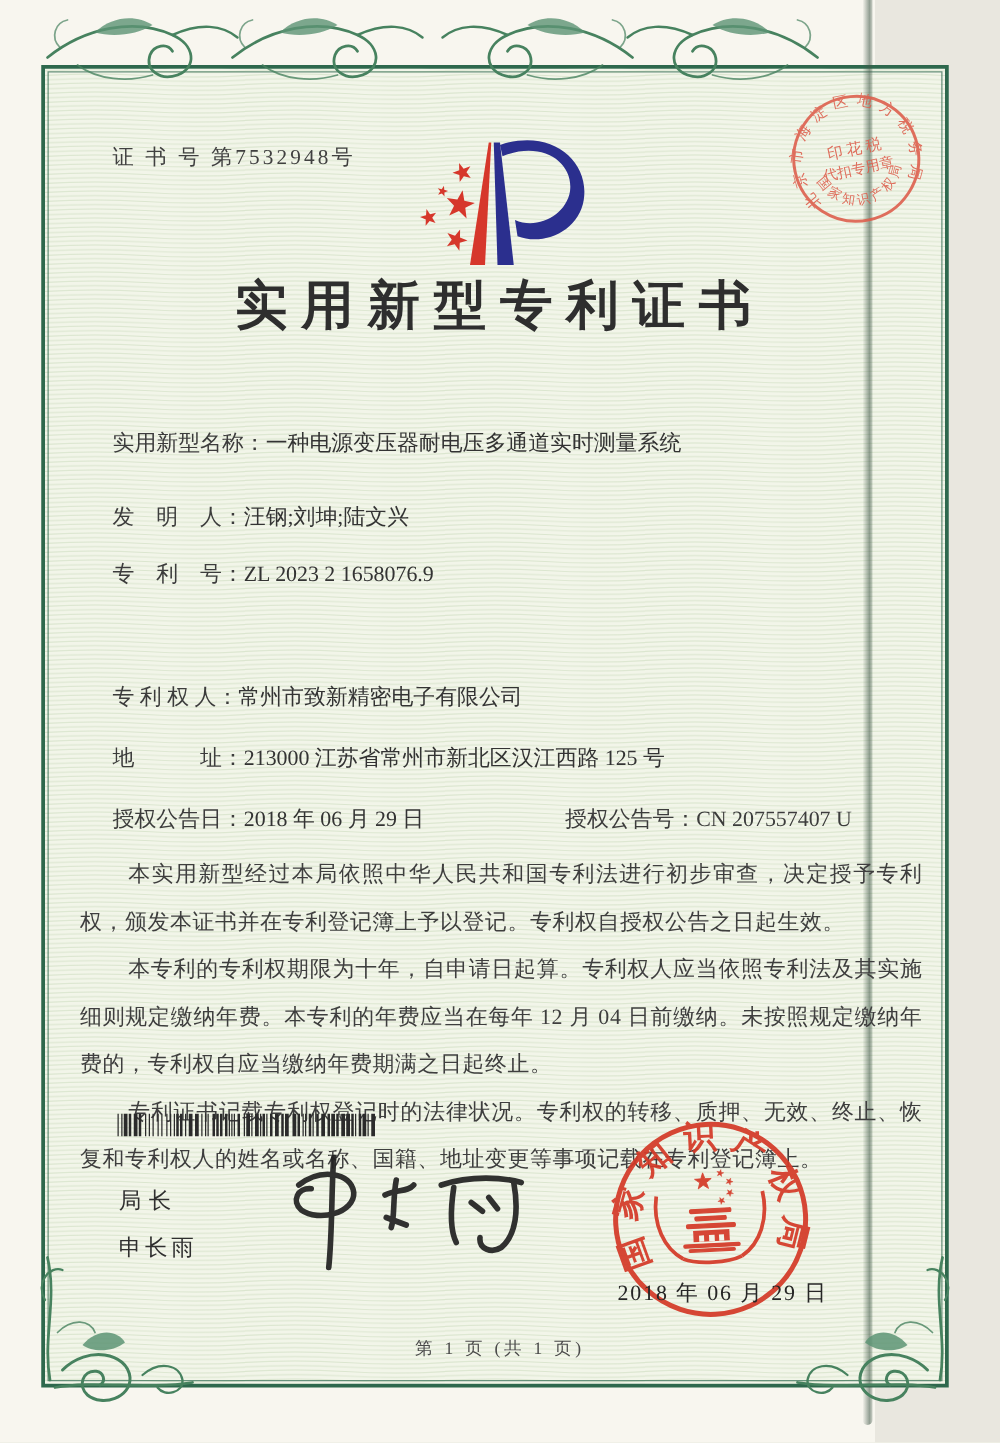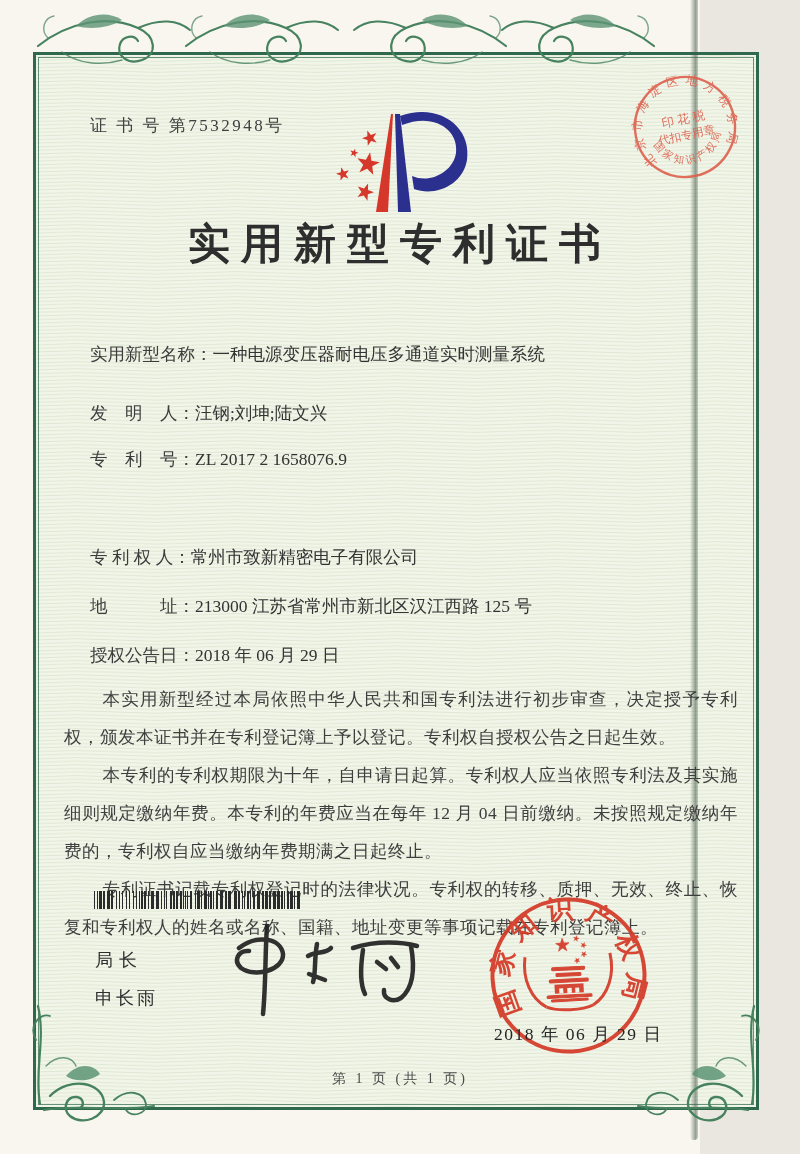--- a/index.html
+++ b/index.html
@@ -110,30 +110,33 @@
 
   <h1 class="abs title" style="z-index:3;">实用新型专利证书</h1>
 
   <div class="abs field-row" style="top:401px;z-index:3;">
     <span class="flabel">发　明　人：</span><span class="fvalue">汪钢;刘坤;陆文兴</span>
   </div>
   <div class="abs field-row" style="top:342px;z-index:3;">
     <span class="flabel">实用新型名称：</span><span class="fvalue">一种电源变压器耐电压多通道实时测量系统</span>
   </div>
   <div class="abs field-row" style="top:447px;z-index:3;">
-    <span class="flabel">专　利　号：</span><span class="fvalue">ZL 2017 2 1658076.9</span>
+    <span class="flabel">专　利　号：</span><span class="fvalue">ZL 2023 2 1658076.9</span>
   </div>
   <div class="abs field-row" style="top:545px;z-index:3;">
     <span class="flabel">专 利 权 人：</span><span class="fvalue">常州市致新精密电子有限公司</span>
   </div>
   <div class="abs field-row" style="top:594px;z-index:3;">
     <span class="flabel">地　　　址：</span><span class="fvalue">213000 江苏省常州市新北区汉江西路 125 号</span>
   </div>
   <div class="abs field-row" style="top:643px;z-index:3;">
     <span class="flabel">授权公告日：</span><span class="fvalue">2018 年 06 月 29 日</span>
+  </div>
+  <div class="abs grant-no" style="z-index:3;">
+    <span class="flabel">授权公告号：</span><span class="fvalue">CN 207557407 U</span>
   </div>
 
   <div class="abs paras" style="z-index:3;">
     <p>本实用新型经过本局依照中华人民共和国专利法进行初步审查，决定授予专利权，颁发本证书并在专利登记簿上予以登记。专利权自授权公告之日起生效。</p>
     <p>本专利的专利权期限为十年，自申请日起算。专利权人应当依照专利法及其实施细则规定缴纳年费。本专利的年费应当在每年 12 月 04 日前缴纳。未按照规定缴纳年费的，专利权自应当缴纳年费期满之日起终止。</p>
     <p>专利证书记载专利权登记时的法律状况。专利权的转移、质押、无效、终止、恢复和专利权人的姓名或名称、国籍、地址变更等事项记载在专利登记簿上。</p>
   </div>
 
   <svg class="abs" style="left:94px;top:891px;z-index:3;" width="208" height="18">
     <g id="barcodeBars" fill="#2b2b2b">

